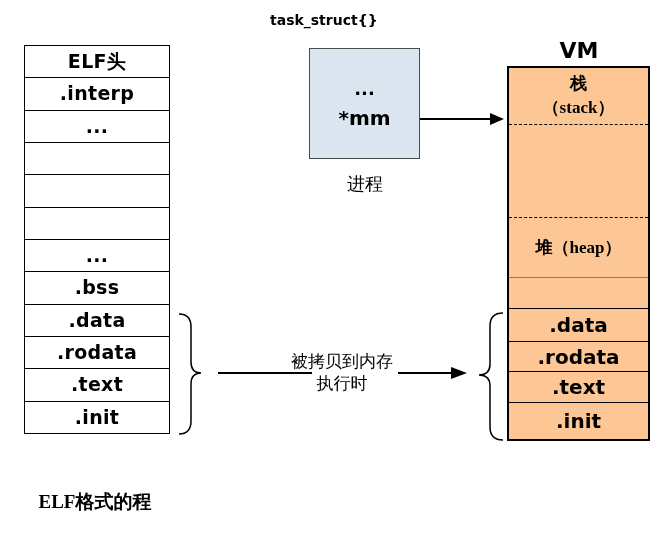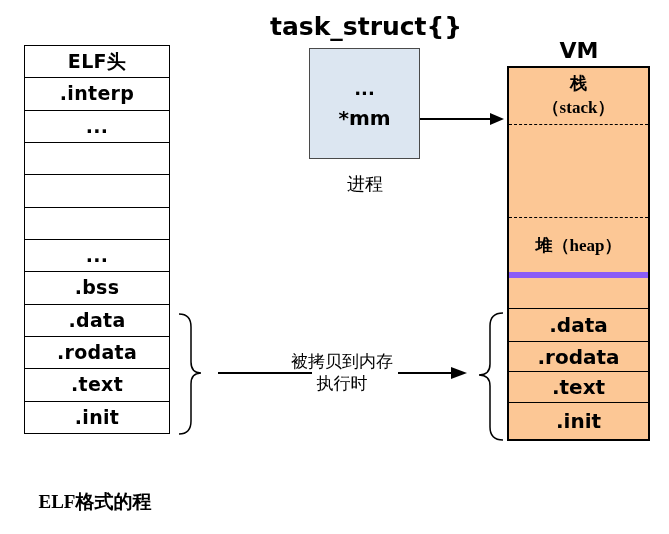--- a/index.html
+++ b/index.html
@@ -22,22 +22,22 @@
   .elf-row + .elf-row{border-top:1px solid #000;}
 
   .elf-caption{
     position:absolute;left:10px;top:464px;width:170px;text-align:center;
     font-family:"Liberation Serif","DejaVu Serif",serif;font-weight:bold;
     font-size:19px;line-height:27px;margin-top:24px;
   }
 
   
   .ts-title{
-    position:absolute;left:270px;top:12px;width:190px;text-align:center;
-    font-weight:bold;font-size:25px;
+    position:absolute;left:270px;top:12px;width:190px;
+    font-weight:bold;font-size:14px;
   }
   .ts-box{
     position:absolute;left:309px;top:48px;width:111px;height:111px;box-sizing:border-box;
     background:#dce6f1;border:1px solid #4a4a4a;
     display:flex;flex-direction:column;align-items:center;justify-content:center;
   }
   .ts-dots{font-weight:bold;font-size:18px;line-height:18px;margin-bottom:10px;}
   .ts-mm{font-weight:bold;font-size:20px;line-height:20px;}
   .pcb-caption{
     position:absolute;left:315px;top:170px;width:100px;text-align:center;
@@ -51,21 +51,21 @@
   }
   .vm-box{
     position:absolute;left:507px;top:66px;width:143px;height:375px;box-sizing:border-box;
     background:#fcc795;border:2px solid #000;
     display:flex;flex-direction:column;
   }
   .vm-sec{box-sizing:border-box;display:flex;flex-direction:column;align-items:center;justify-content:center;}
   .vm-serif{font-family:"Liberation Serif","DejaVu Serif",serif;font-weight:bold;font-size:17px;}
   .vm-stack{height:57px;border-bottom:1px dashed #000;line-height:24px;}
   .vm-gap{height:93px;border-bottom:1px dashed #000;}
-  .vm-heap{height:60px;border-bottom:6px solid #8b5cf6;}
+  .vm-heap{height:60px;border-bottom:1px solid #8b5cf6;}
   .vm-empty{height:31px;border-bottom:1px solid #000;}
   .vm-row{
     box-sizing:border-box;display:flex;align-items:center;justify-content:center;
     font-weight:bold;font-size:20px;border-bottom:1px solid #000;
   }
   .vm-row-data{height:33px;}
   .vm-row-rodata{height:30px;}
   .vm-row-text{height:31px;}
   .vm-row-init{height:36px;border-bottom:none;}
 

